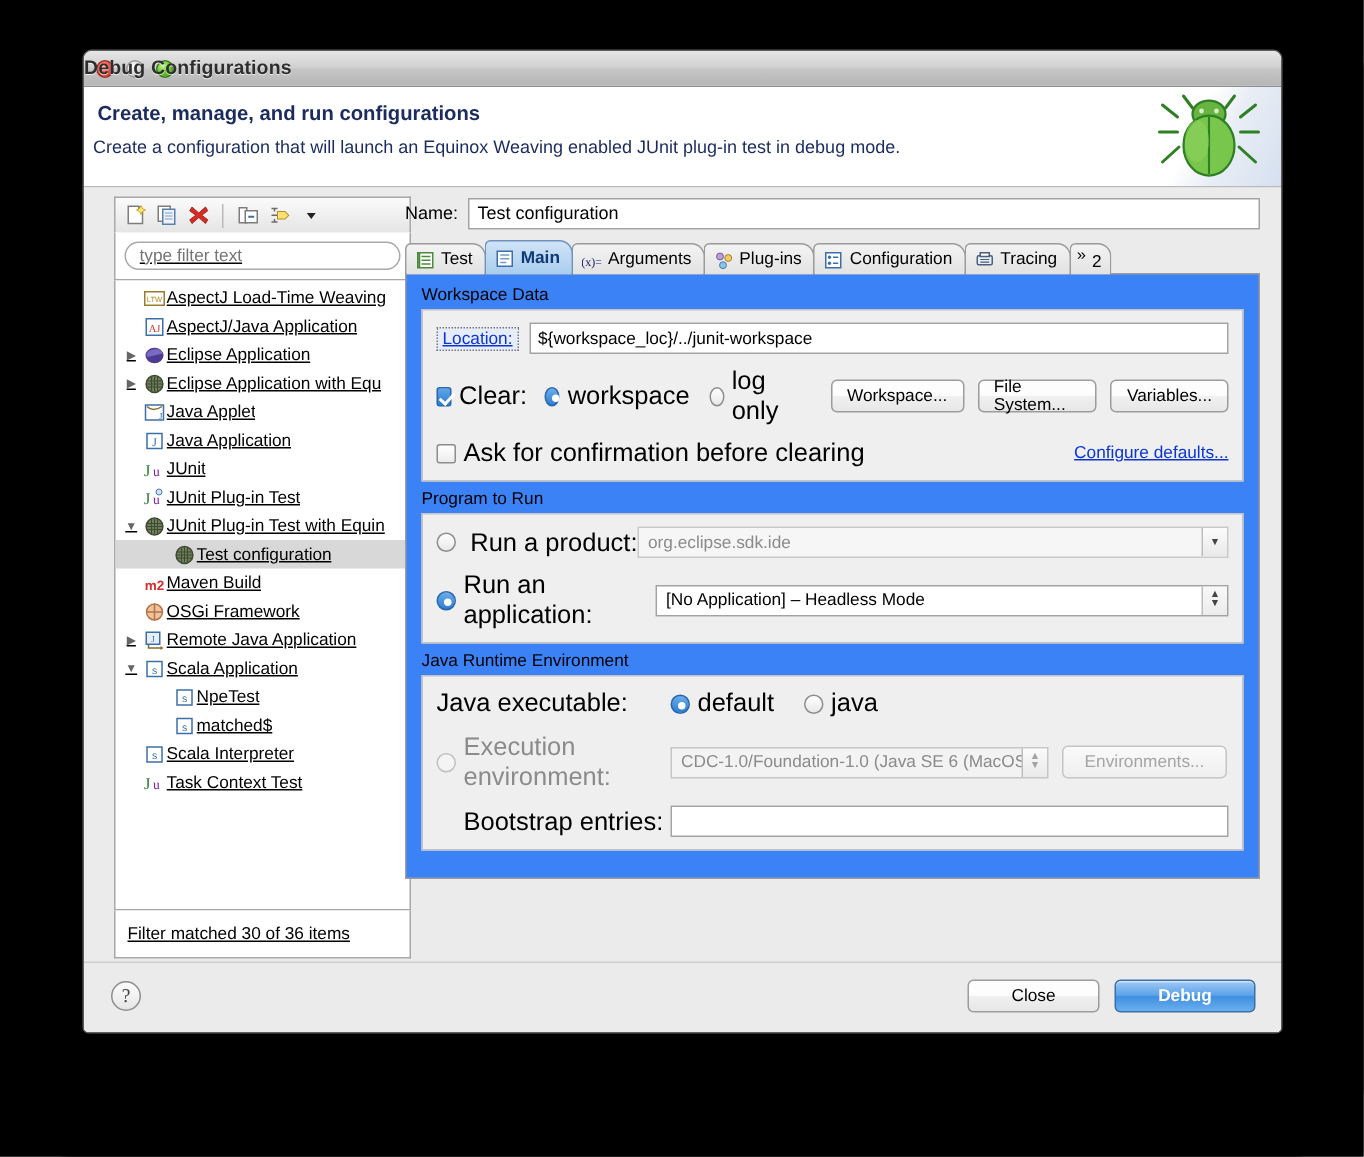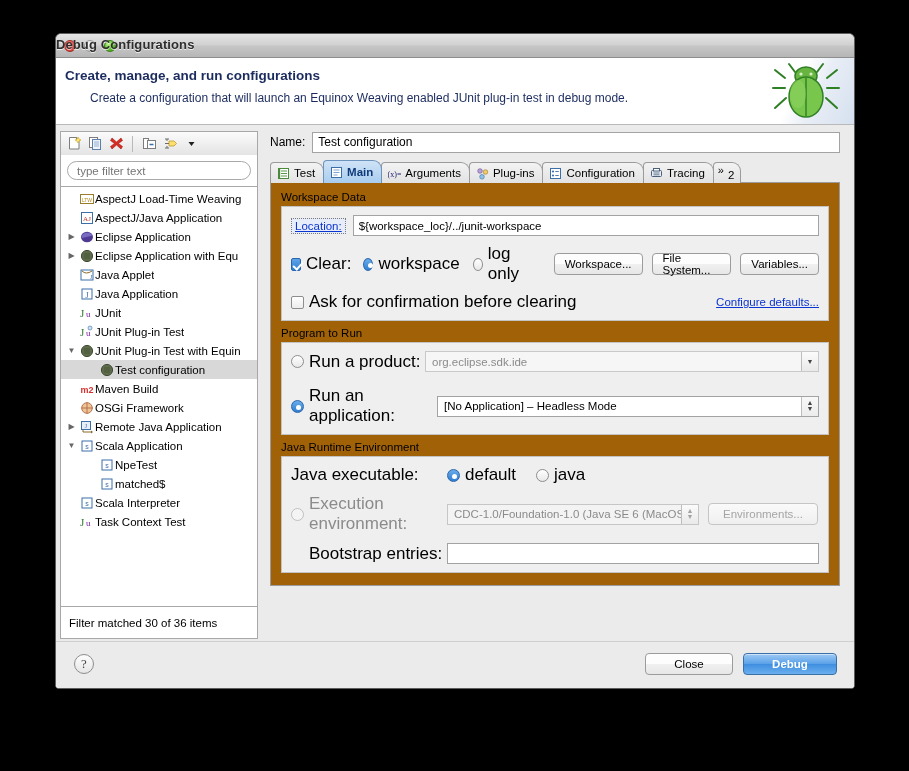--- a/index.html
+++ b/index.html
@@ -57,38 +57,38 @@
     height: 67px;
     background: #ffffff;
     border-bottom: 1px solid #b9b9b9;
     overflow: hidden;
   }
   #header .h-title {
     position: absolute; left: 9px; top: 10px;
     font-size: 13.5px; font-weight: bold; color: #1b2b5e;
   }
   #header .h-sub {
-    position: absolute; left: 34px; top: 33px;
+    position: absolute; left: 6px; top: 33px;
     font-size: 12px; color: #1b2b5e;
   }
   #header .bugwrap {
     position: absolute; right: 0; top: 0; width: 95px; height: 67px;
     background: linear-gradient(115deg,#ffffff 0%,#ffffff 40%,#e9eef6 60%,#d5e0ef 100%);
   }
   
   #body {
     position: relative;
     height: 563px;
     background: #ebebeb;
     padding: 8px;
   }
   
   #left {
-    position: absolute; left: 4px; top: 6px;
-    width: 198px; height: 488px;
+    position: absolute; left: 20px; top: 6px;
+    width: 198px; height: 488px; text-decoration: underline;
   }
   #lefttoolbar {
     height: 24px;
     background: linear-gradient(to bottom,#fbfbfb,#e4e4e4);
     border: 1px solid #a8a8a8;
     border-bottom: none;
     display: flex; align-items: center; padding: 0 4px; gap: 3px;
   }
   .tbsep { width:1px; height:16px; background:#b9b9b9; margin:0 4px; }
   .tbbtn { width: 18px; height: 18px; display:flex; align-items:center; justify-content:center; }
@@ -175,21 +175,21 @@
     z-index: 3;
   }
   .tab.overflow {
     border: 1px solid #9b9b9b; border-bottom: none;
     background: linear-gradient(to bottom,#f3f3f3,#e2e2e2);
     padding: 0 6px 0 4px;
     border-radius: 4px 9px 0 0;
   }
   #tabpanel {
     border: 1px solid #9b9b9b;
-    background: #a16207;
+    background: #3b82f6;
     height: 404px;
     margin-top: -1px;
     position: relative;
     padding: 8px 10px;
   }
   .group { margin-bottom: 6px; }
   .group .gtitle { font-size: 11.5px; color: #000; margin-bottom: 3px; }
   .gbox {
     border: 1px solid #c3c3c3;
     background: #efefef;
@@ -700,21 +700,21 @@
                 <span class="ctl-label">Ask for confirmation before clearing</span>
                 <span style="flex:1"></span>
                 <span class="link">Configure defaults...</span>
               </div>
             </div>
           </div>
 
           <div class="group">
             <div class="gtitle">Program to Run</div>
             <div class="gbox">
-              <div class="row" style="margin-bottom:14px;">
+              <div class="row" style="margin-bottom:8px;text-align:right;">
                 <span class="rb"></span>
                 <span class="ctl-label" style="width:116px;">Run a product:</span>
                 <div class="combo greyfield" style="flex:1;">
                   <span>org.eclipse.sdk.ide</span>
                   <span class="arrows">▼</span>
                 </div>
               </div>
               <div class="row">
                 <span class="rb on"></span>
                 <span class="ctl-label" style="width:128px;">Run an application:</span>

